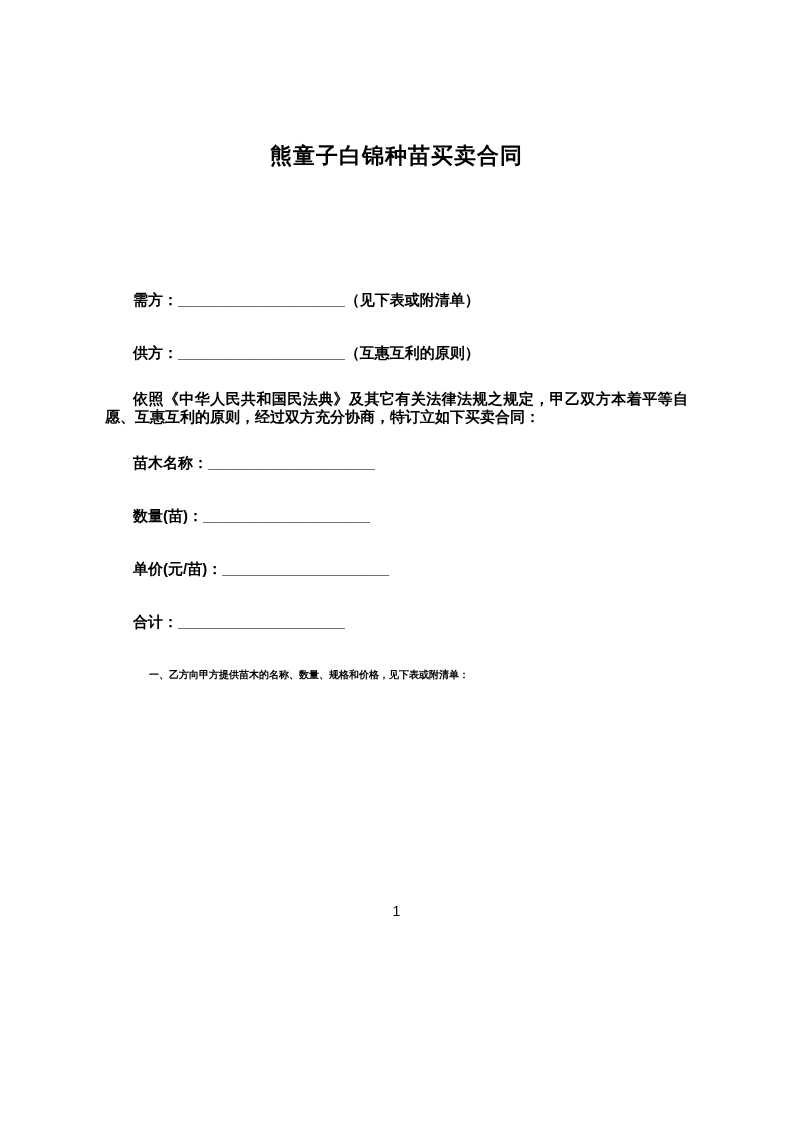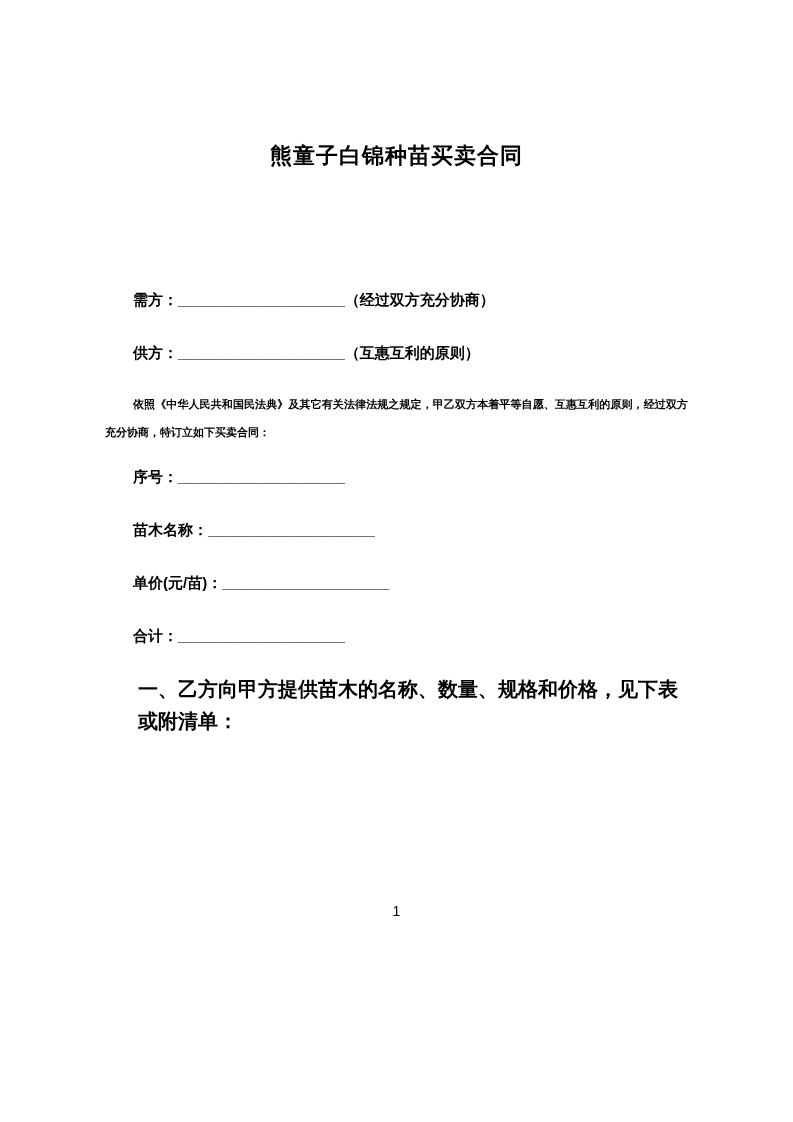--- a/index.html
+++ b/index.html
@@ -29,64 +29,64 @@
     letter-spacing: 1px;
   }
   .line {
     margin: 0 0 21px 0;
     line-height: 32px;
     font-size: 15px;
     padding-left: 28px;
     white-space: nowrap;
   }
   .intro {
-    margin: 0 0 15px 0;
-    line-height: 28px;
-    font-size: 11px;
+    margin: 0 0 21px 0;
+    line-height: 18px;
+    font-size: 15px;
     text-indent: 28px;
     text-align: justify;
   }
   .blank {
     letter-spacing: 0px;
   }
   .clause {
-    margin: 5px;
+    margin: 16px;
     line-height: 32px;
-    font-size: 20px;
+    font-size: 10px;
     padding-left: 28px;
   }
   .page-number {
     position: absolute;
     left: 0;
     right: 0;
     bottom: 42px;
     text-align: center;
     font-size: 14px;
     font-weight: 400;
     line-height: 20px;
   }
 </style>
 </head>
 <body>
 
 <div class="page">
 
   <h1 class="title">熊童子白锦种苗买卖合同</h1>
 
-  <p class="line"><span>需方：</span><span class="blank">____________________</span><span>（经过双方充分协商）</span></p>
+  <p class="line"><span>需方：</span><span class="blank">____________________</span><span>（见下表或附清单）</span></p>
 
   <p class="line"><span>供方：</span><span class="blank">____________________</span><span>（互惠互利的原则）</span></p>
 
   <p class="intro">依照《中华人民共和国民法典》及其它有关法律法规之规定，甲乙双方本着平等自愿、互惠互利的原则，经过双方充分协商，特订立如下买卖合同：</p>
 
-  <p class="line"><span>序号：</span><span class="blank">____________________</span></p>
 
   <p class="line"><span>苗木名称：</span><span class="blank">____________________</span></p>
 
 
+  <p class="line"><span>数量(苗)：</span><span class="blank">____________________</span></p>
 
   <p class="line"><span>单价(元/苗)：</span><span class="blank">____________________</span></p>
 
 
 
   <p class="line"><span>合计：</span><span class="blank">____________________</span></p>
 
 
   <p class="clause">一、乙方向甲方提供苗木的名称、数量、规格和价格，见下表或附清单：</p>
 

